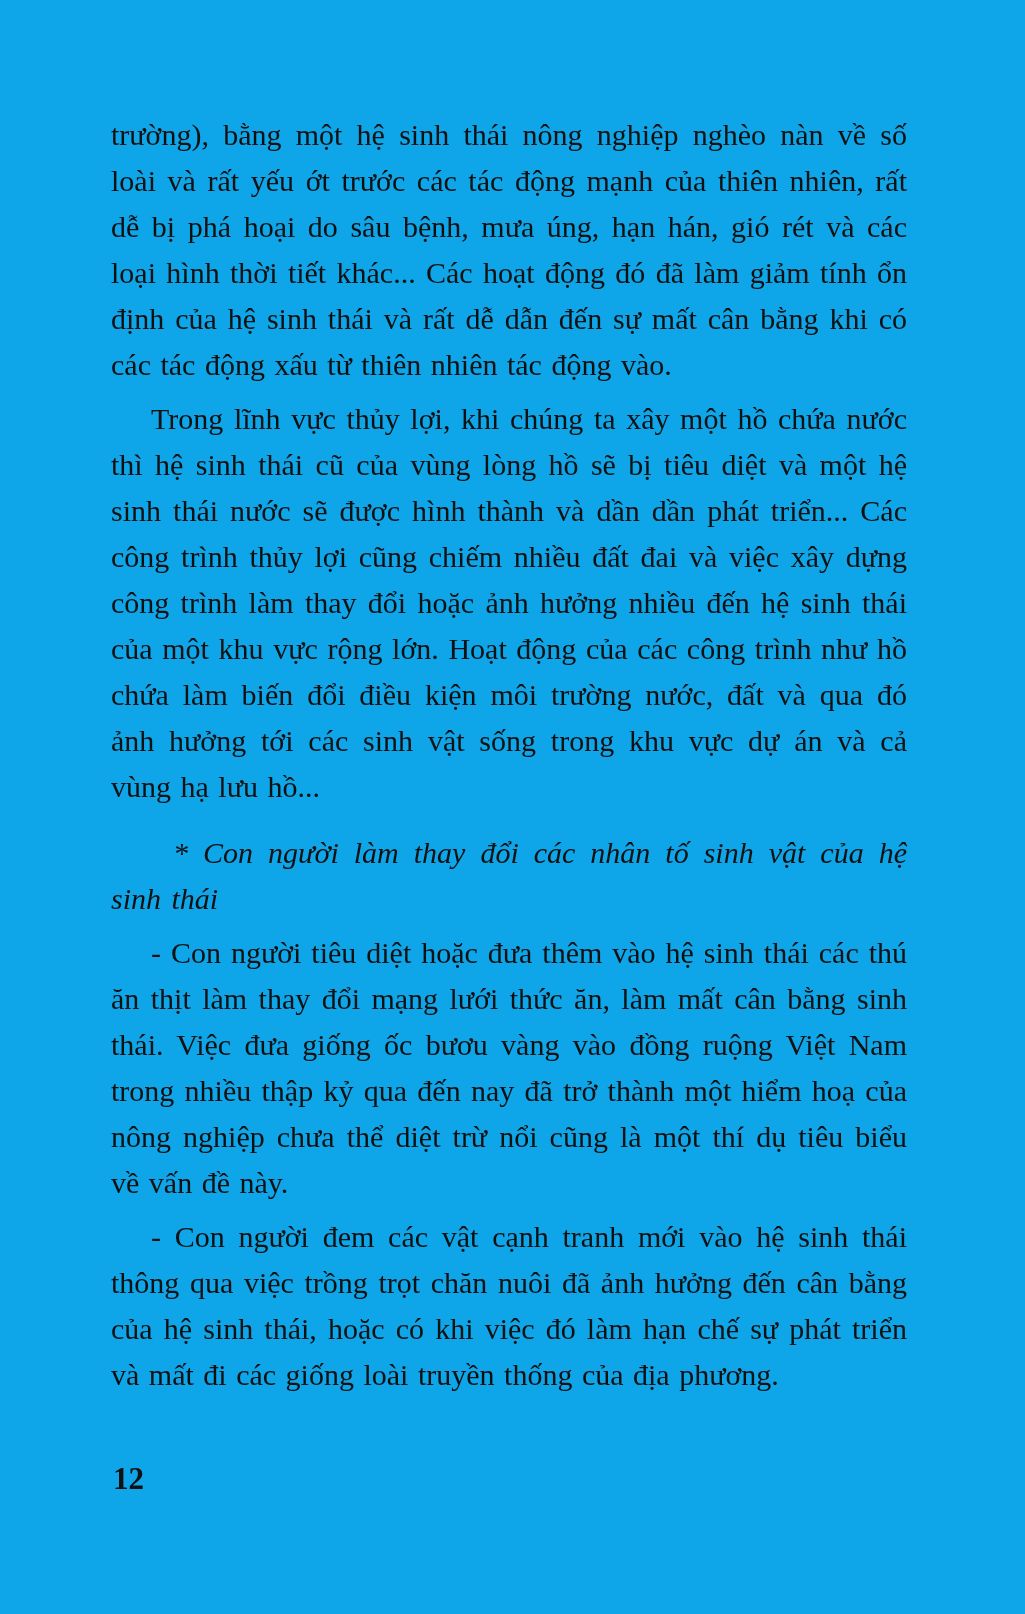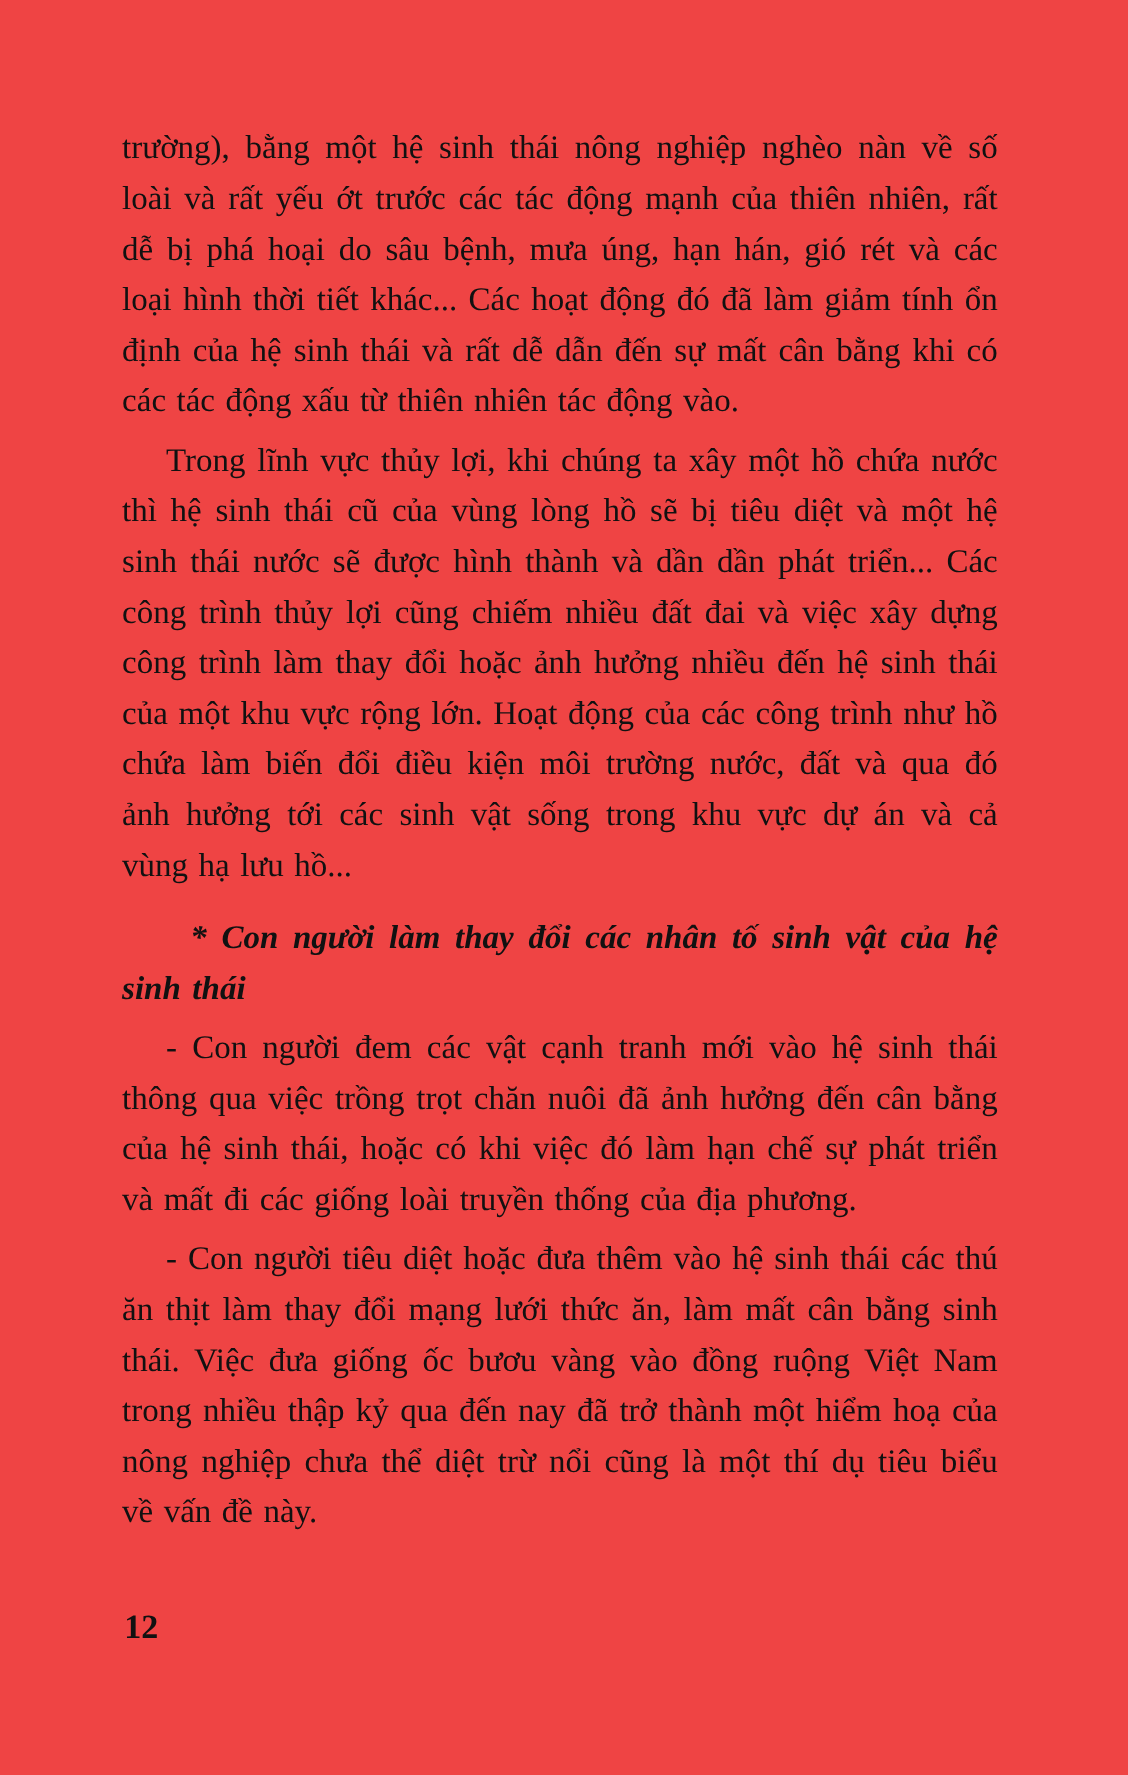--- a/index.html
+++ b/index.html
@@ -4,42 +4,42 @@
   <style>
     html, body {
       margin: 0;
       padding: 0;
       background: #ffffff;
     }
     .page {
       position: relative;
       width: 1025px;
       height: 1614px;
-      background: #ef4444;
+      background: #0ea5e9;
       box-sizing: border-box;
       padding: 112px 118px 0 111px;
       font-family: "Liberation Serif", "DejaVu Serif", serif;
       font-size: 30px;
       line-height: 46px;
       color: #111111;
       overflow: hidden;
     }
     .para {
       margin: 8px 0 0 0;
       text-align: justify;
       text-indent: 40px;
       word-spacing: 2px;
     }
     .para.continuation {
       margin-top: 0;
       text-indent: 0;
     }
     .para.heading {
       margin-top: 20px;
-      font-weight: bold;
+      font-weight: normal;
       font-style: italic;
       text-indent: 62px;
       word-spacing: 3px;
     }
     .page-number {
       position: absolute;
       left: 113px;
       top: 1460px;
       font-size: 31px;
       line-height: 38px;
@@ -51,19 +51,19 @@
 <body>
 
 <div class="page">
 
   <p class="para continuation">trường), bằng một hệ sinh thái nông nghiệp nghèo nàn về số loài và rất yếu ớt trước các tác động mạnh của thiên nhiên, rất dễ bị phá hoại do sâu bệnh, mưa úng, hạn hán, gió rét và các loại hình thời tiết khác... Các hoạt động đó đã làm giảm tính ổn định của hệ sinh thái và rất dễ dẫn đến sự mất cân bằng khi có các tác động xấu từ thiên nhiên tác động vào.</p>
 
   <p class="para">Trong lĩnh vực thủy lợi, khi chúng ta xây một hồ chứa nước thì hệ sinh thái cũ của vùng lòng hồ sẽ bị tiêu diệt và một hệ sinh thái nước sẽ được hình thành và dần dần phát triển... Các công trình thủy lợi cũng chiếm nhiều đất đai và việc xây dựng công trình làm thay đổi hoặc ảnh hưởng nhiều đến hệ sinh thái của một khu vực rộng lớn. Hoạt động của các công trình như hồ chứa làm biến đổi điều kiện môi trường nước, đất và qua đó ảnh hưởng tới các sinh vật sống trong khu vực dự án và cả vùng hạ lưu hồ...</p>
 
   <p class="para heading">* Con người làm thay đổi các nhân tố sinh vật của hệ sinh thái</p>
 
+  <p class="para">- Con người tiêu diệt hoặc đưa thêm vào hệ sinh thái các thú ăn thịt làm thay đổi mạng lưới thức ăn, làm mất cân bằng sinh thái. Việc đưa giống ốc bươu vàng vào đồng ruộng Việt Nam trong nhiều thập kỷ qua đến nay đã trở thành một hiểm hoạ của nông nghiệp chưa thể diệt trừ nổi cũng là một thí dụ tiêu biểu về vấn đề này.</p>
+
   <p class="para">- Con người đem các vật cạnh tranh mới vào hệ sinh thái thông qua việc trồng trọt chăn nuôi đã ảnh hưởng đến cân bằng của hệ sinh thái, hoặc có khi việc đó làm hạn chế sự phát triển và mất đi các giống loài truyền thống của địa phương.</p>
-
-  <p class="para">- Con người tiêu diệt hoặc đưa thêm vào hệ sinh thái các thú ăn thịt làm thay đổi mạng lưới thức ăn, làm mất cân bằng sinh thái. Việc đưa giống ốc bươu vàng vào đồng ruộng Việt Nam trong nhiều thập kỷ qua đến nay đã trở thành một hiểm hoạ của nông nghiệp chưa thể diệt trừ nổi cũng là một thí dụ tiêu biểu về vấn đề này.</p>
 
   <div class="page-number">12</div>
 
 </div>
 
 </body></html>

